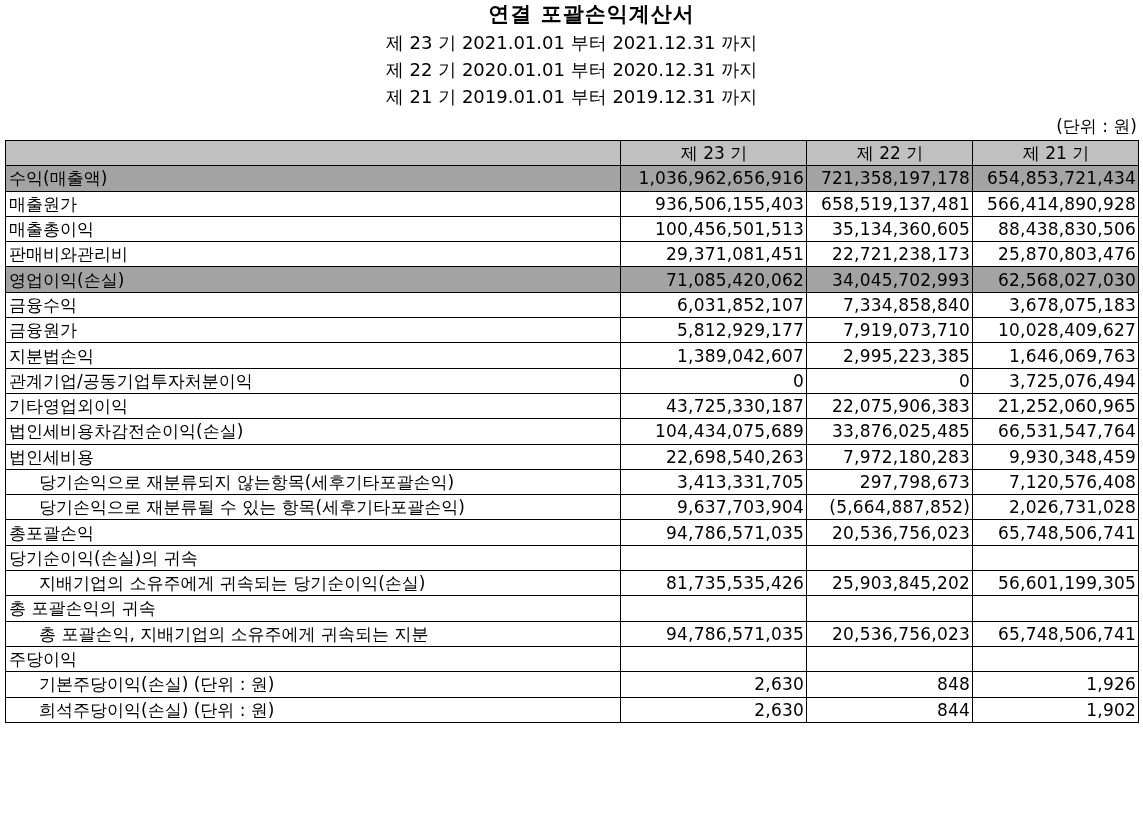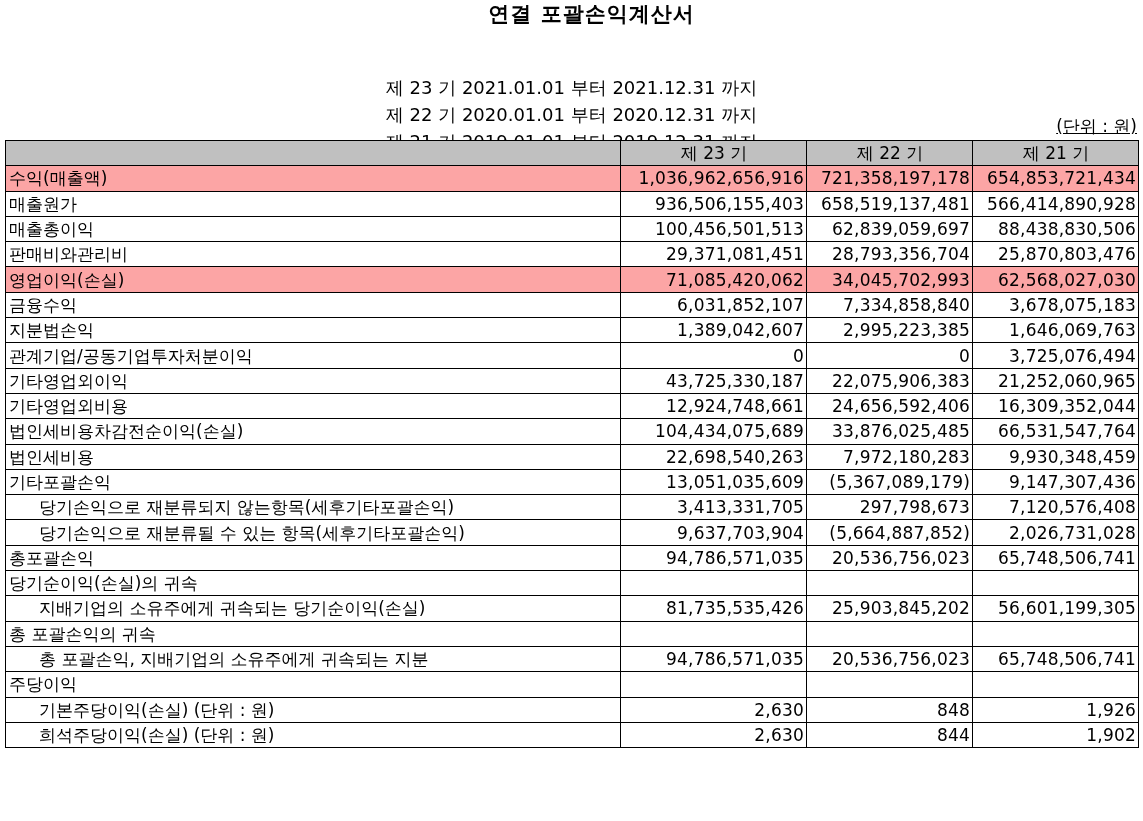--- a/index.html
+++ b/index.html
@@ -30,33 +30,31 @@
     }
     .subtitle {
       position: absolute;
       left: 0;
       width: 1143px;
       height: 26px;
       line-height: 26px;
       text-align: center;
       font-size: 18px;
       font-weight: normal;
-      margin-top: 45px;
     }
     .sub1 { top: 30px; }
     .sub2 { top: 57px; }
     .sub3 { top: 84px; }
     .unit {
       position: absolute;
       right: 6px;
       top: 113px;
       height: 26px;
       line-height: 26px;
       font-size: 17px;
-      text-decoration: underline;
     }
     table.stmt {
       position: absolute;
       left: 5px;
       top: 140px;
       border-collapse: collapse;
       table-layout: fixed;
       width: 1133px;
     }
     table.stmt col.c-label { width: 615px; }
@@ -81,21 +79,21 @@
       text-align: right;
       letter-spacing: 0.2px;
     }
     table.stmt td.lbl {
       text-align: left;
     }
     table.stmt td.lbl.indent {
       padding-left: 33px;
     }
     table.stmt tr.hl td {
-      background: #fca5a5;
+      background: #a3a3a3;
     }
   </style>
 </head>
 <body>
 
 <div class="title">연결 포괄손익계산서</div>
 <div class="subtitle sub1">제 23 기 2021.01.01 부터 2021.12.31 까지</div>
 <div class="subtitle sub2">제 22 기 2020.01.01 부터 2020.12.31 까지</div>
 <div class="subtitle sub3">제 21 기 2019.01.01 부터 2019.12.31 까지</div>
 <div class="unit">(단위 : 원)</div>
@@ -124,84 +122,78 @@
       </tr>
       <tr>
         <td class="lbl">매출원가</td>
         <td class="num">936,506,155,403</td>
         <td class="num">658,519,137,481</td>
         <td class="num">566,414,890,928</td>
       </tr>
       <tr>
         <td class="lbl">매출총이익</td>
         <td class="num">100,456,501,513</td>
-        <td class="num">62,839,059,697</td>
+        <td class="num">35,134,360,605</td>
         <td class="num">88,438,830,506</td>
       </tr>
       <tr>
         <td class="lbl">판매비와관리비</td>
         <td class="num">29,371,081,451</td>
-        <td class="num">28,793,356,704</td>
+        <td class="num">22,721,238,173</td>
         <td class="num">25,870,803,476</td>
       </tr>
       <tr class="hl">
         <td class="lbl">영업이익(손실)</td>
         <td class="num">71,085,420,062</td>
         <td class="num">34,045,702,993</td>
         <td class="num">62,568,027,030</td>
       </tr>
       <tr>
         <td class="lbl">금융수익</td>
         <td class="num">6,031,852,107</td>
         <td class="num">7,334,858,840</td>
         <td class="num">3,678,075,183</td>
       </tr>
       <tr>
+        <td class="lbl">금융원가</td>
+        <td class="num">5,812,929,177</td>
+        <td class="num">7,919,073,710</td>
+        <td class="num">10,028,409,627</td>
+      </tr>
+      <tr>
         <td class="lbl">지분법손익</td>
         <td class="num">1,389,042,607</td>
         <td class="num">2,995,223,385</td>
         <td class="num">1,646,069,763</td>
       </tr>
       <tr>
         <td class="lbl">관계기업/공동기업투자처분이익</td>
         <td class="num">0</td>
         <td class="num">0</td>
         <td class="num">3,725,076,494</td>
       </tr>
       <tr>
         <td class="lbl">기타영업외이익</td>
         <td class="num">43,725,330,187</td>
         <td class="num">22,075,906,383</td>
         <td class="num">21,252,060,965</td>
       </tr>
       <tr>
-        <td class="lbl">기타영업외비용</td>
-        <td class="num">12,924,748,661</td>
-        <td class="num">24,656,592,406</td>
-        <td class="num">16,309,352,044</td>
-      </tr>
-      <tr>
         <td class="lbl">법인세비용차감전순이익(손실)</td>
         <td class="num">104,434,075,689</td>
         <td class="num">33,876,025,485</td>
         <td class="num">66,531,547,764</td>
       </tr>
       <tr>
         <td class="lbl">법인세비용</td>
         <td class="num">22,698,540,263</td>
         <td class="num">7,972,180,283</td>
         <td class="num">9,930,348,459</td>
       </tr>
       <tr>
-        <td class="lbl">기타포괄손익</td>
-        <td class="num">13,051,035,609</td>
-        <td class="num">(5,367,089,179)</td>
-        <td class="num">9,147,307,436</td>
-      </tr>
-      <tr>
         <td class="lbl indent">당기손익으로 재분류되지 않는항목(세후기타포괄손익)</td>
         <td class="num">3,413,331,705</td>
         <td class="num">297,798,673</td>
         <td class="num">7,120,576,408</td>
       </tr>
       <tr>
         <td class="lbl indent">당기손익으로 재분류될 수 있는 항목(세후기타포괄손익)</td>
         <td class="num">9,637,703,904</td>
         <td class="num">(5,664,887,852)</td>
         <td class="num">2,026,731,028</td>

